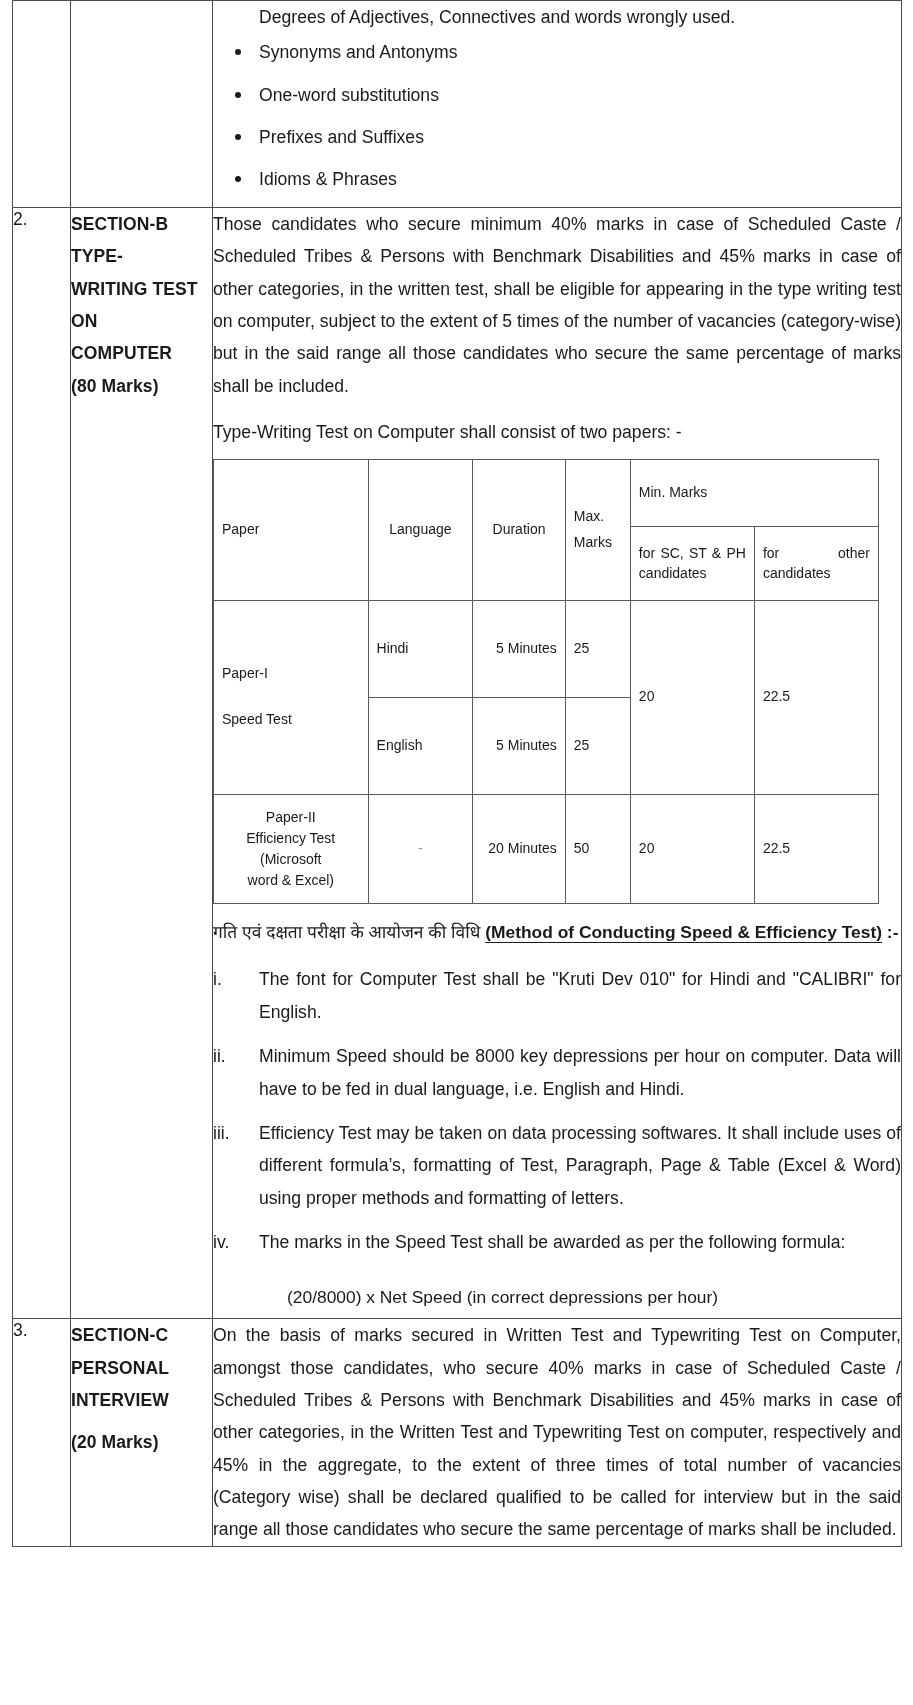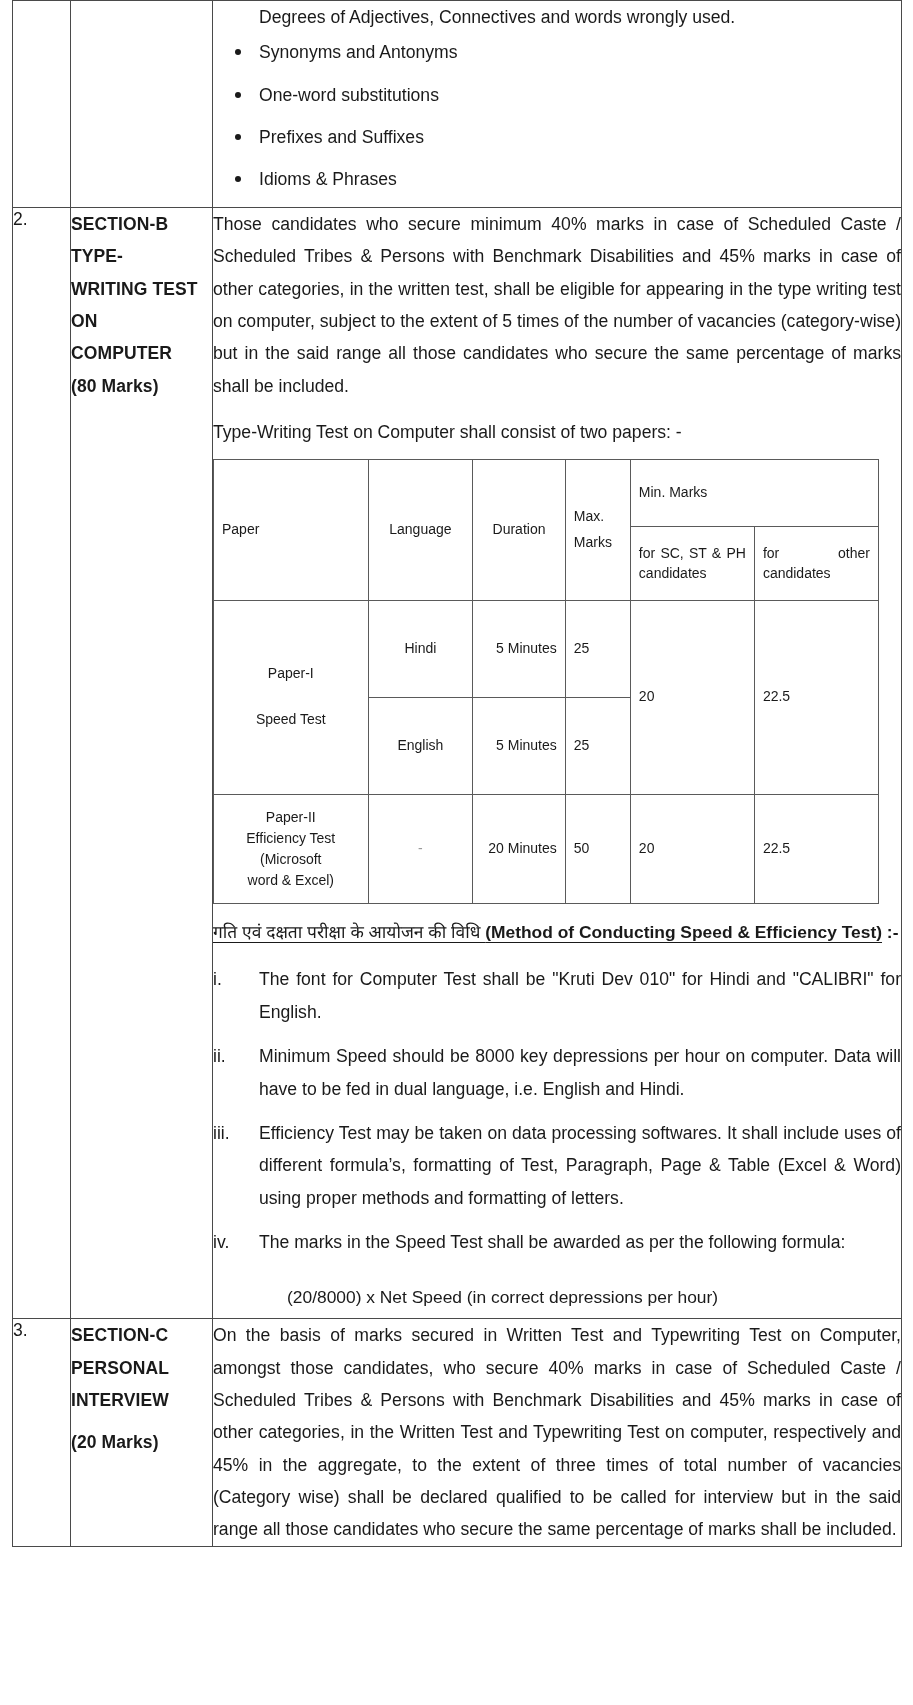--- a/index.html
+++ b/index.html
@@ -133,38 +133,37 @@
     text-align-last: justify;
     line-height: 1.45;
   }
   .hdr-tall { height: 128px; }
   .minmarks-top {
     font-weight: bold;
     text-align: left;
     height: 54px;
     vertical-align: middle;
   }
-  .cellc { text-align: center; margin-left: 24px; }
+  .cellc { text-align: left; margin-left: 24px; }
   .cellb { text-align: left; font-weight: bold; margin-top: 7px; }
   .row-speed td { height: 84px; }
   .row-eff td { height: 96px; }
   .pii { line-height: 1.5; text-align: center; }
   .dur2 { line-height: 1.45; text-align:right; }
   .dash { text-align:center; color:#9a9a9a; font-size: 13px; }
 
   
   .hindi-head {
     margin: 12px 0 14px 0;
     font-size: 17.4px;
     line-height: 1.95;
     text-align: justify;
     text-align-last: left;
   }
   .hindi-head .hi {
-    text-decoration: underline;
     text-underline-offset: 4px;
   }
   .hindi-head .en {
     font-weight: bold;
     text-decoration: underline;
     text-underline-offset: 4px;
   }
   .hindi-head .tail { font-weight: bold; }
 
   

